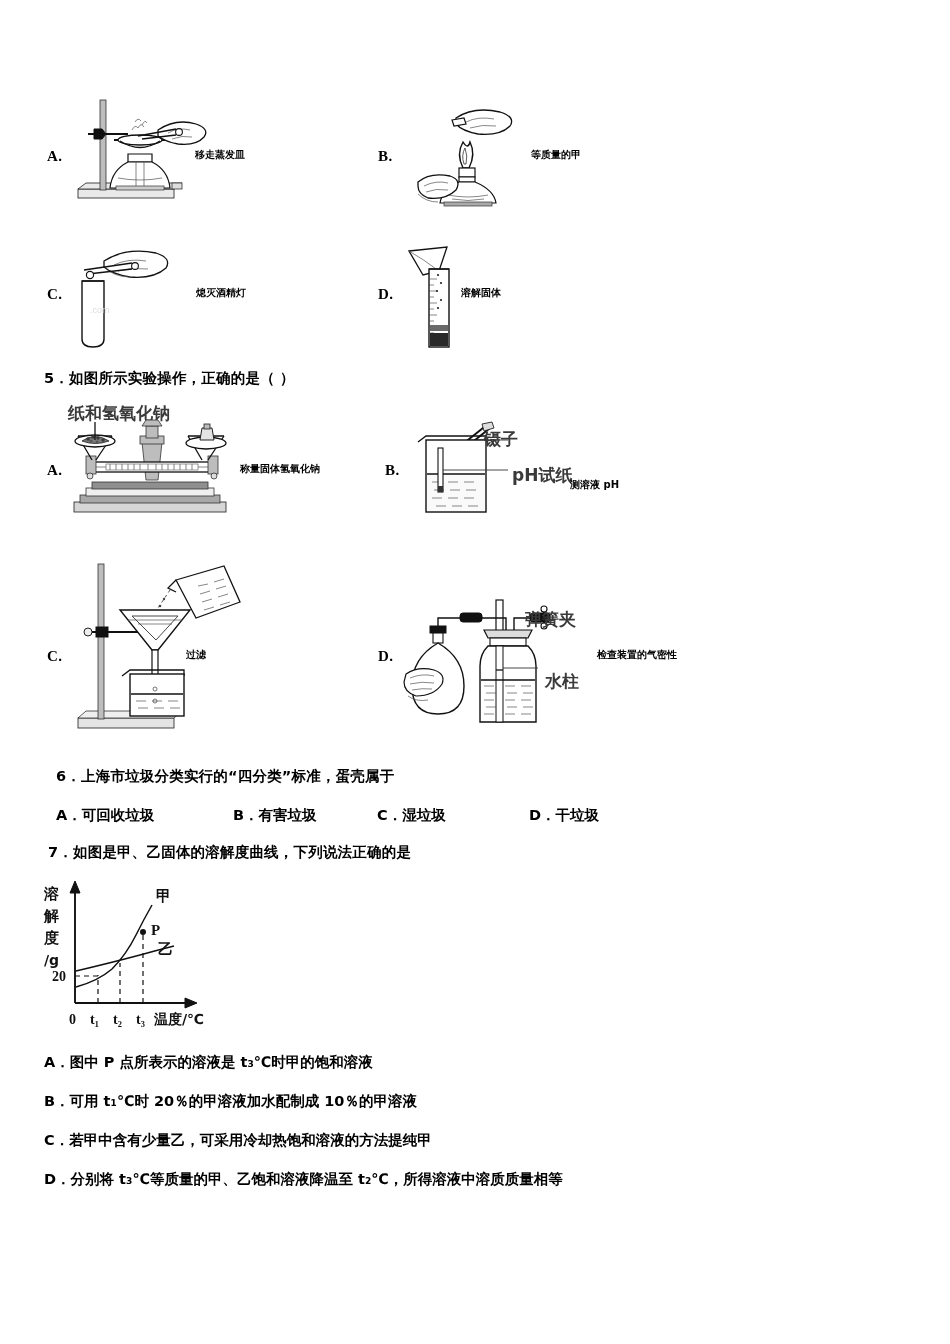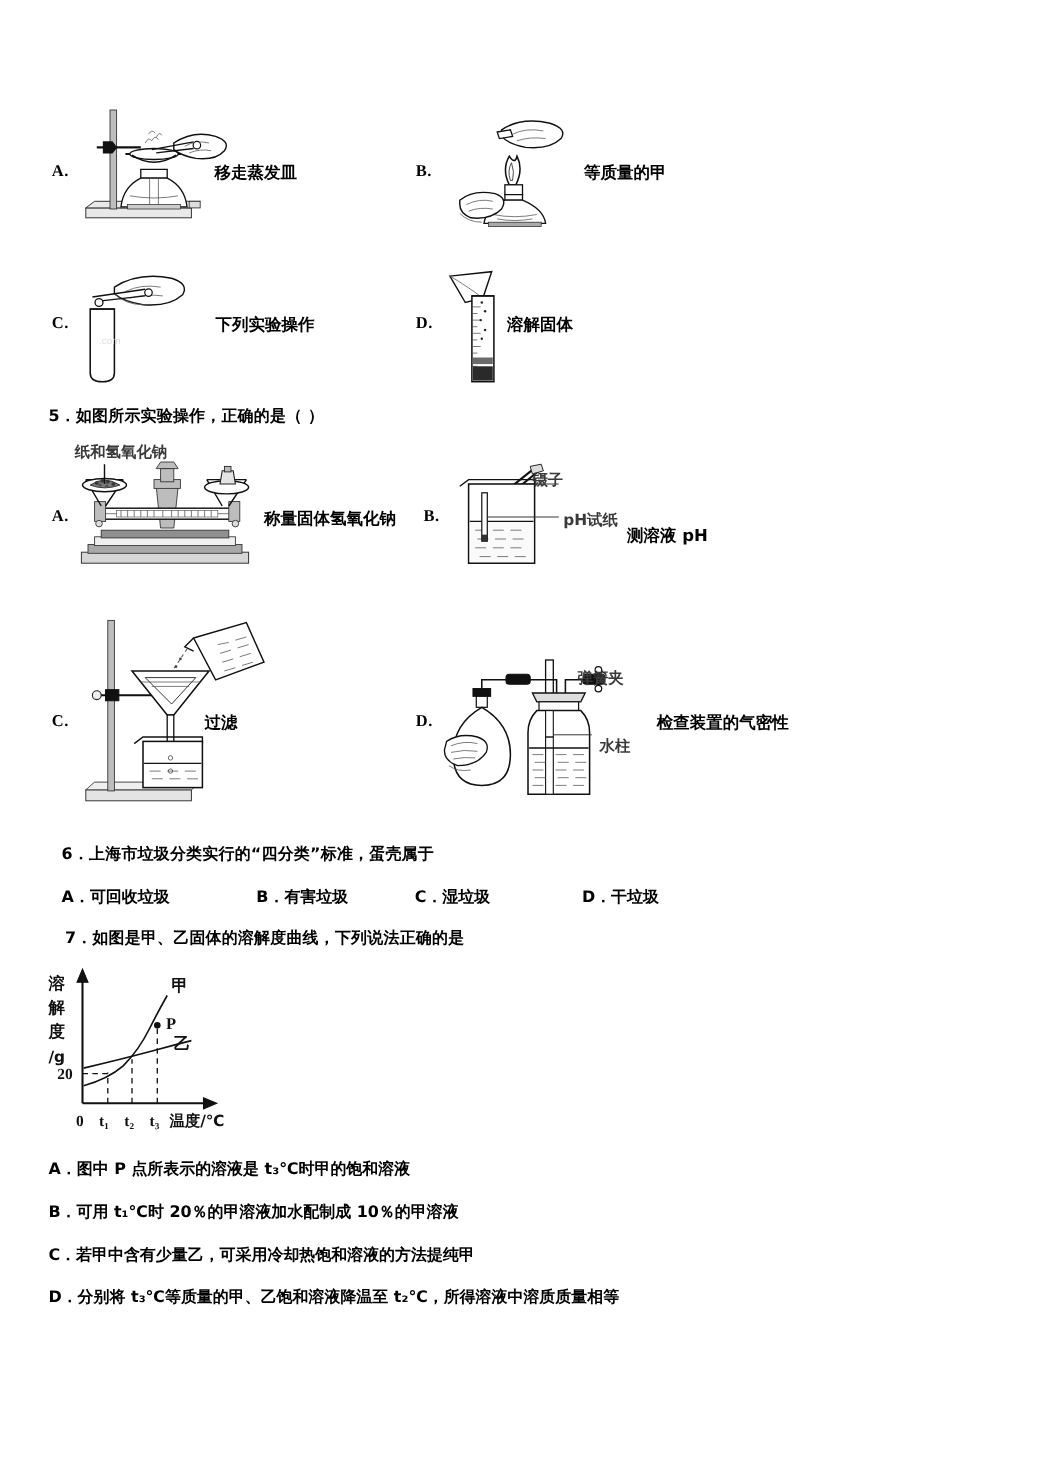--- a/index.html
+++ b/index.html
@@ -39,27 +39,27 @@
   .qtext-light {
     font-family: "DejaVu Sans", "Liberation Sans", sans-serif;
     font-weight: bold;
     font-size: 14.5px;
     color: #222;
     white-space: nowrap;
   }
   .caption {
     font-family: "DejaVu Sans", "Liberation Sans", sans-serif;
     font-weight: bold;
-    font-size: 15px;
+    font-size: 10px;
     white-space: nowrap;
   }
   .small-label {
     font-family: "DejaVu Sans", "Liberation Sans", sans-serif;
     font-weight: bold;
-    font-size: 14px;
+    font-size: 17px;
     color: #3a3a3a;
     white-space: nowrap;
   }
   .choice-line {
     font-family: "DejaVu Sans", "Liberation Sans", sans-serif;
     font-weight: bold;
     font-size: 14.5px;
     white-space: nowrap;
   }
   svg { display: block; overflow: visible; }
@@ -164,21 +164,21 @@
       <circle cx="61" cy="23" r="3.4" fill="#fff" stroke="#111" stroke-width="1.1"></circle>
 
       <circle cx="16" cy="32" r="3.6" fill="#fff" stroke="#111" stroke-width="1.2"></circle>
 
       <path d="M8 38 L30 38 L30 96 Q30 104 19 104 Q8 104 8 96 Z" fill="#fff" stroke="#111" stroke-width="1.4"></path>
       <path d="M8 38 L30 38" class="ln"></path>
       <text x="16" y="70" class="watermark">.com</text>
     </svg>
   </div>
 
-  <div class="abs caption" style="left:196px; top:286px;">下列实验操作</div>
+  <div class="abs caption" style="left:196px; top:286px;">熄灭酒精灯</div>
 
   <div class="abs opt-letter" style="left:378px; top:286px;">D.</div>
 
   <div class="abs" style="left:403px; top:245px;">
     <svg width="100" height="105" viewBox="0 0 100 105">
 
       <path d="M6 6 L44 2 L36 26 L20 30 Z" fill="#fff" stroke="#111" stroke-width="1.3"></path>
       <path d="M6 6 Q20 14 36 26" class="hair"></path>
       <path d="M28 24 L34 30" class="hair"></path>
 
@@ -414,21 +414,21 @@
   <div class="abs choice-line" style="left:207px; top:806px;margin-left:26px;">
     <span>B．</span><span>有害垃圾</span>
   </div>
   <div class="abs choice-line" style="left:377px; top:806px;">
     <span>C．</span><span>湿垃圾</span>
   </div>
   <div class="abs choice-line" style="left:529px; top:806px;">
     <span>D．</span><span>干垃圾</span>
   </div>
 
-  <div class="abs" style="left:59px; top:843px; white-space:nowrap;text-align:center;">
+  <div class="abs" style="left:48px; top:843px; white-space:nowrap;text-align:center;">
     <span class="qtext">7．</span><span class="qtext">如图是甲、乙固体的溶解度曲线，下列说法正确的是</span>
   </div>
 
   <div class="abs" style="left:40px; top:875px;">
     <svg width="250" height="165" viewBox="0 0 250 165">
 
       <path d="M35 128 L35 14" class="ln2"></path>
       <path d="M35 6 L30 18 L40 18 Z" class="fillblack"></path>
 
       <path d="M35 128 L148 128" class="ln2"></path>

